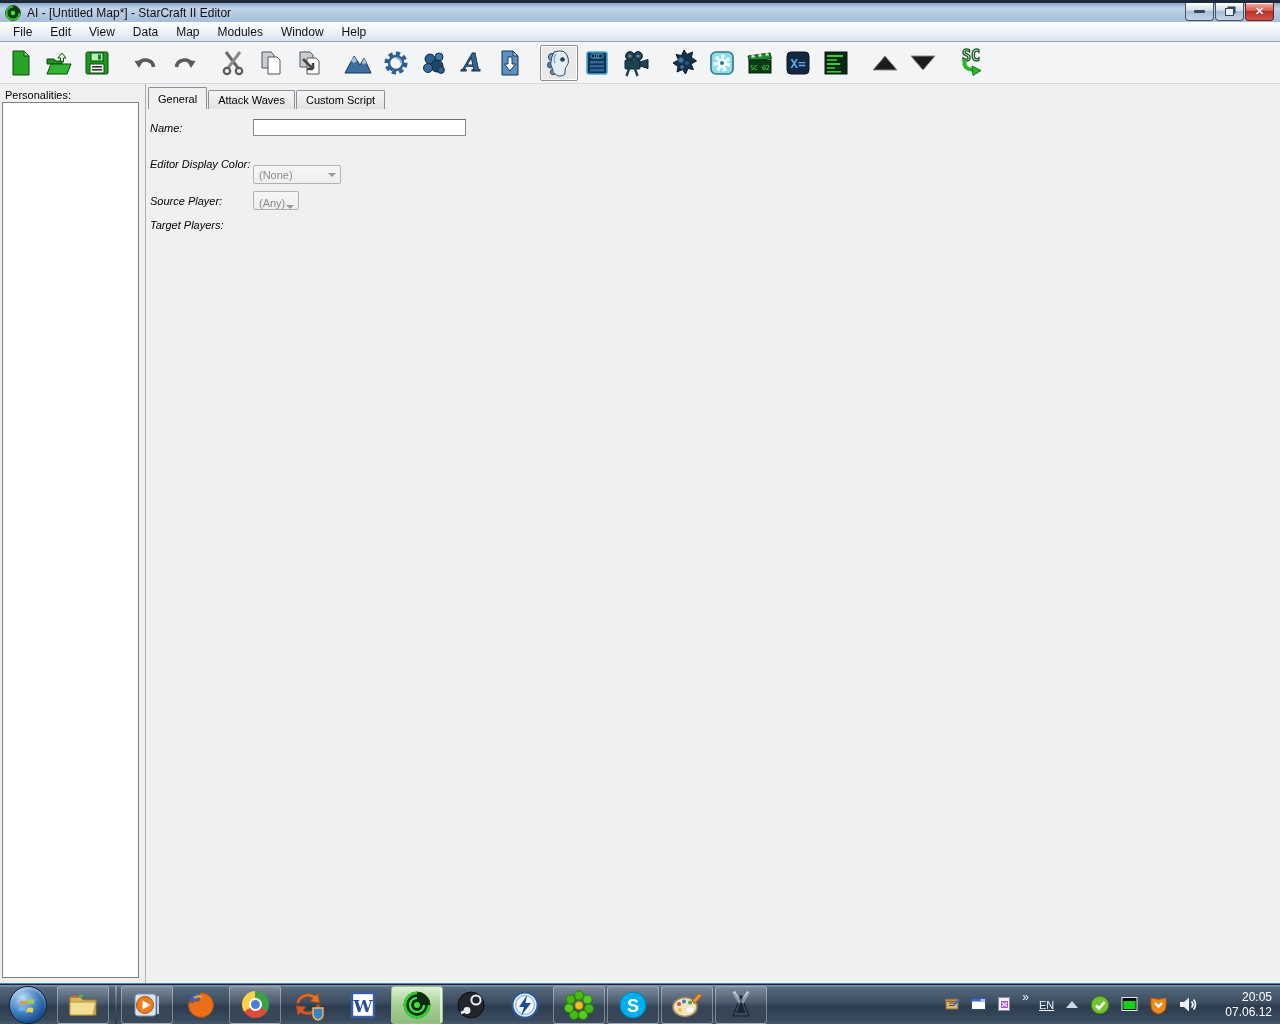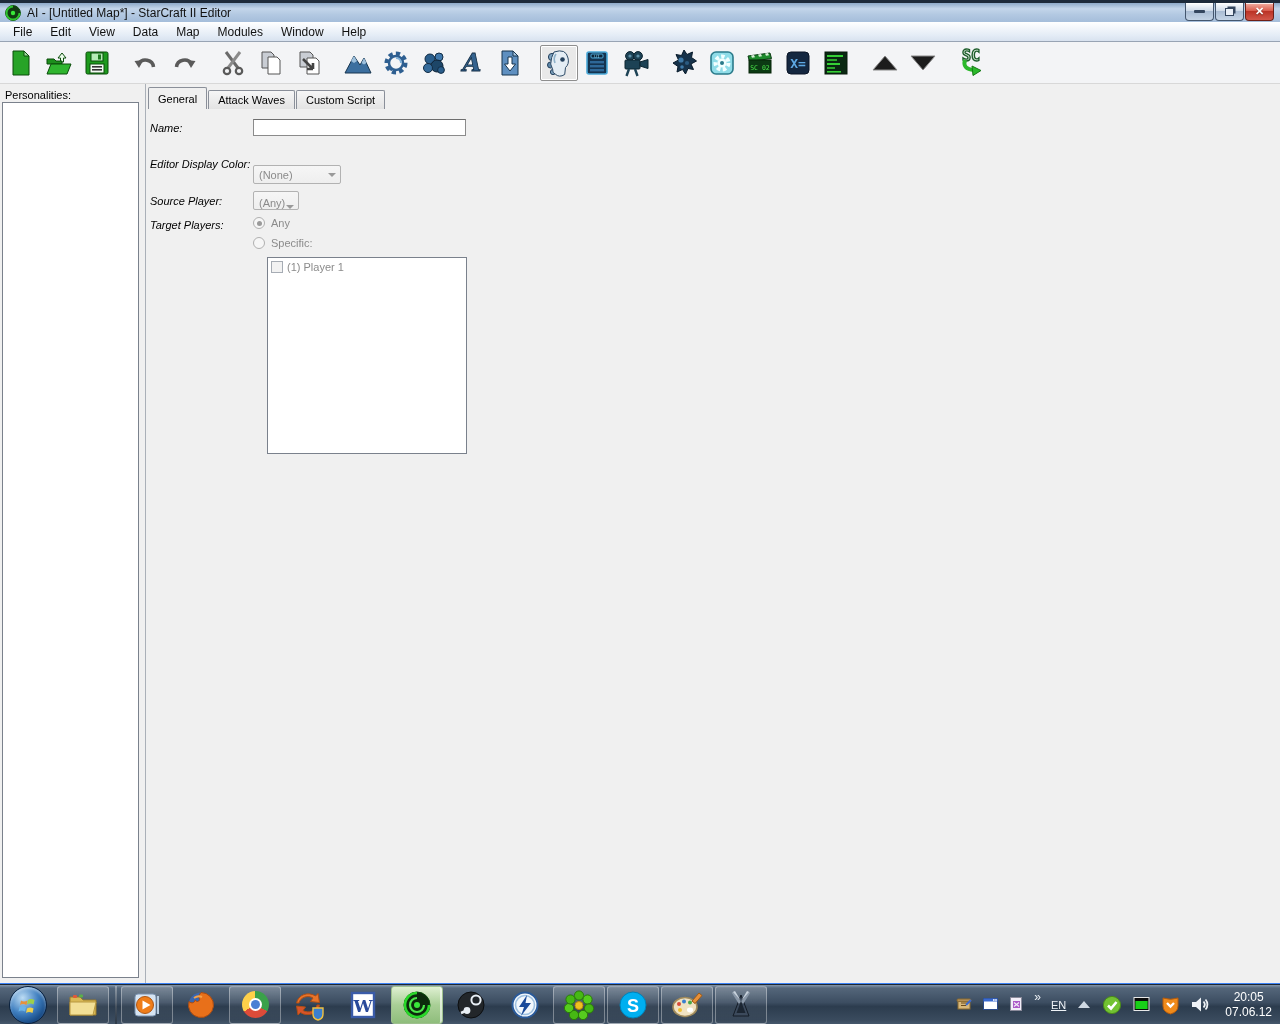--- a/index.html
+++ b/index.html
@@ -89,21 +89,21 @@
     box-shadow:inset -4px 0 0 -2px rgba(255,255,255,.6); }
   .task-sep{ width:2px; height:38px; margin:0 4px; background:linear-gradient(rgba(255,255,255,.35),rgba(0,0,0,.3)); }
 
   .tray{ margin-left:auto; display:flex; align-items:center; padding-right:8px; }
   .tray-chevron{ color:#eef2f6; font-size:12px; transform:translateY(-8px); margin-right:10px; }
   .tray-lang{ color:#eef2f6; font-size:11px; margin-right:12px;text-decoration:underline; }
   .tray-ico{ margin-right:10px; display:flex; align-items:center; }
   .tray-mini{ margin-right:9px; display:flex; align-items:center; }
   .hidden-arrow{ width:0; height:0; border-left:6px solid transparent; border-right:6px solid transparent;
     border-bottom:7px solid #cfd8e2; margin-right:12px; }
-  .clock{ color:#fff; font-size:12px; text-align:center; line-height:15px; margin-left:4px; }
+  .clock{ color:#fff; font-size:12px; text-align:right; line-height:15px; margin-left:16px; }
 </style>
 </head>
 <body>
 
 <div class="screen">
 
   <div class="titlebar">
     <svg class="app-ico" viewBox="0 0 16 16">
       <circle cx="8" cy="8" r="7.4" fill="#123a12" stroke="#0a4a0a"></circle>
       <path d="M8 1.5 a6.5 6.5 0 1 0 6.5 6.5" fill="none" stroke="#2fc42f" stroke-width="2"></path>
@@ -344,36 +344,20 @@
         </div>
         <div class="frow">
           <span class="flabel">Source Player:</span>
           <div class="dropdown dd-source">
             <span>(Any)</span>
             <span class="dd-arrow"></span>
           </div>
         </div>
         <div class="frow" style="align-items:flex-start;">
           <span class="flabel" style="padding-top:2px;">Target Players:</span>
-          <div>
-            <div class="radio-row">
-              <span class="radio on"></span>
-              <span class="gray-label">Any</span>
-            </div>
-            <div class="radio-row">
-              <span class="radio"></span>
-              <span class="gray-label">Specific:</span>
-            </div>
-            <div class="players-box">
-              <div class="player-row">
-                <span class="checkbox"></span>
-                <span class="gray-label">(1) Player 1</span>
-              </div>
-            </div>
-          </div>
         </div>
       </div>
     </div>
   </div>
 
   <div class="taskbar">
     <div class="start-orb">
       <svg width="20" height="20" viewBox="0 0 20 20">
         <path d="M2 10 c2 -1.4 4 -1.4 6.5 0 l1 -4.5 c-2.5 1.4 -4.5 1.4 -6.5 0 z" fill="#e8913a"></path>
         <path d="M10 5 c2 -1.4 4 -1.4 6.5 0 l-1 4.5 c-2.5 -1.4 -4.5 -1.4 -6.5 0 z" fill="#9ed04a"></path>

